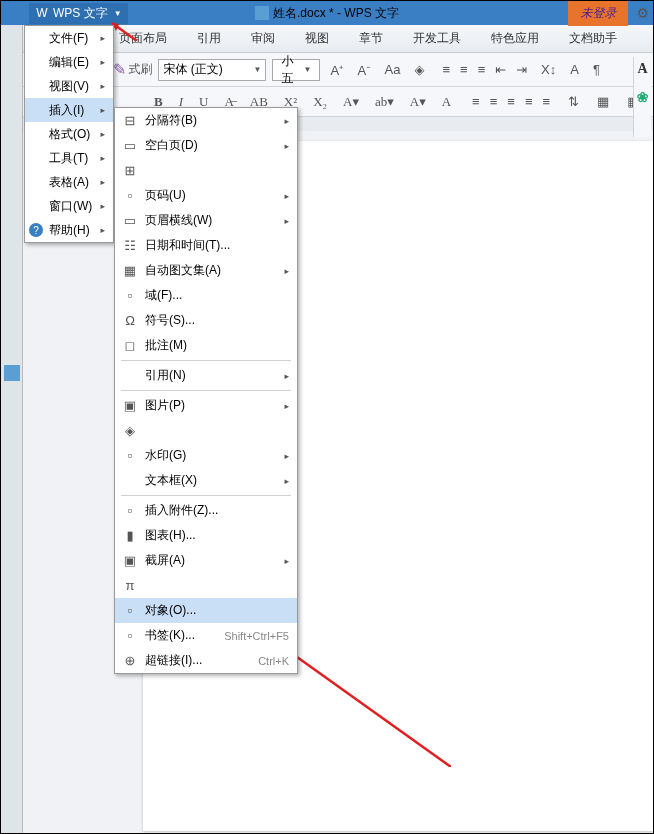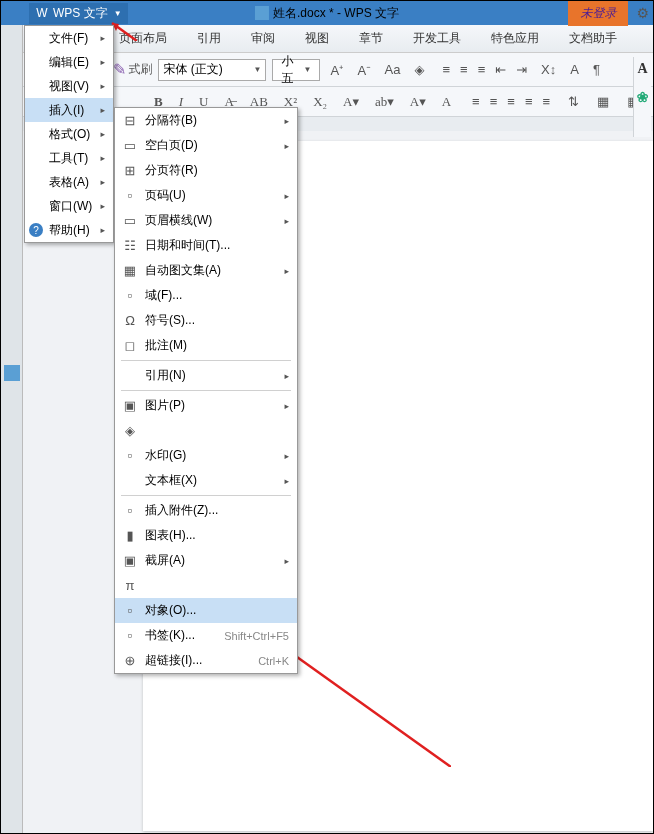--- a/index.html
+++ b/index.html
@@ -223,21 +223,20 @@
       <span class="sub-label">分隔符(B)</span>
       <span class="sub-arrow">▸</span>
     </div>
     <div class="sub-menu-item">
       <span class="sub-icon">▭</span>
       <span class="sub-label">空白页(D)</span>
       <span class="sub-arrow">▸</span>
     </div>
     <div class="sub-menu-item">
       <span class="sub-icon">⊞</span>
-      <span class="sub-label">分页符(R)</span>
     </div>
     <div class="sub-menu-item">
       <span class="sub-icon">▫</span>
       <span class="sub-label">页码(U)</span>
       <span class="sub-arrow">▸</span>
     </div>
     <div class="sub-menu-item">
       <span class="sub-icon">▭</span>
       <span class="sub-label">页眉横线(W)</span>
       <span class="sub-arrow">▸</span>

